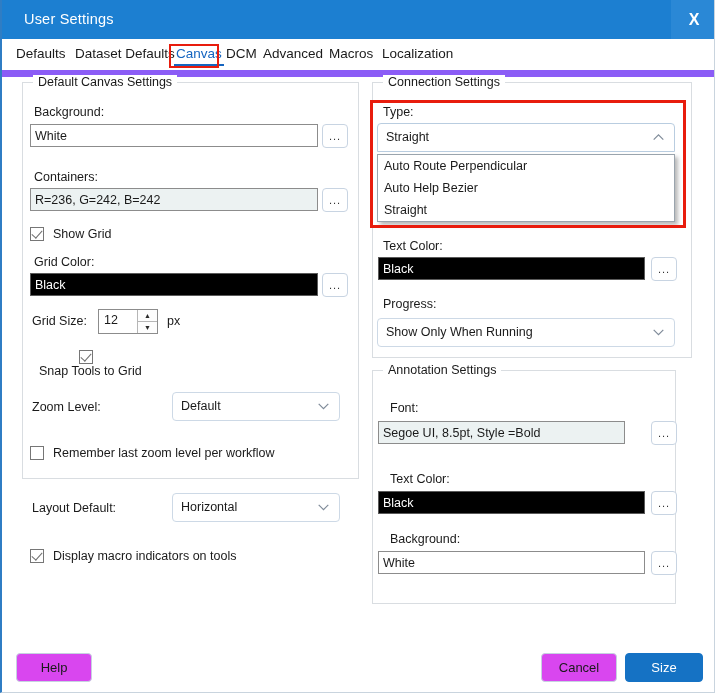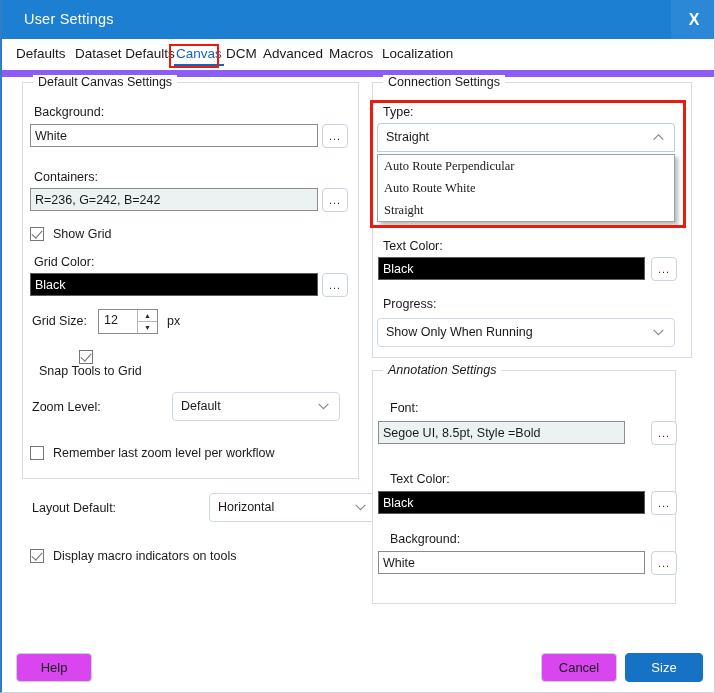--- a/index.html
+++ b/index.html
@@ -100,21 +100,21 @@
     top: -8px;
     left: 10px;
     background: #ffffff;
     padding: 0 5px;
     font-size: 12.5px;
     color: #1a1a1a;
     white-space: nowrap;
   }
   #group-canvas   { left: 20px;  top: 82px;  width: 337px; height: 397px; }
   #group-conn     { left: 370px; top: 82px;  width: 320px; height: 276px; }
-  #group-annot    { left: 370px; top: 370px; width: 304px; height: 234px; font-style: italic; }
+  #group-annot    { left: 370px; top: 370px; width: 304px; height: 234px; }
 
   
   .fieldlabel {
     position: absolute;
     font-size: 12.5px;
     color: #1a1a1a;
     white-space: nowrap;
   }
 
   
@@ -268,21 +268,20 @@
     box-shadow: 3px 3px 4px rgba(0,0,0,.28);
     z-index: 30;
   }
   .option {
     font-size: 12.5px;
     color: #1a1a1a;
     padding: 2px 0 2px 6px;
     line-height: 18px;
     white-space: nowrap;
     cursor: pointer;
-    font-family: Liberation Serif, serif;
   }
   .option.selected { background: #ffffff; }
 
   
   #type-highlight {
     position: absolute;
     left: 368px;
     top: 100px;
     width: 316px;
     height: 128px;
@@ -382,21 +381,21 @@
       <path d="M0.7 0.9 L5.5 5.6 L10.3 0.9" fill="none" stroke="#7f8b99" stroke-width="1.2"></path>
     </svg>
   </div>
 
   <div class="cbrow" style="left:28px; top:446px;">
     <span class="cbbox"></span>
     <span class="cblabel">Remember last zoom level per workflow</span>
   </div>
 
   <div class="fieldlabel" style="left:30px; top:501px;">Layout Default:</div>
-  <div class="combo" style="left:170px; top:493px; width:168px;margin-left:37px;">
+  <div class="combo" style="left:170px; top:493px; width:168px;">
     <div class="combo-text">Horizontal</div>
     <svg class="combo-arrow" viewBox="0 0 11 7">
       <path d="M0.7 0.9 L5.5 5.6 L10.3 0.9" fill="none" stroke="#7f8b99" stroke-width="1.2"></path>
     </svg>
   </div>
 
   <div class="cbrow" style="left:28px; top:549px;">
     <span class="cbbox checked"></span>
     <span class="cblabel">Display macro indicators on tools</span>
   </div>
@@ -408,21 +407,21 @@
   <div class="fieldlabel" style="left:381px; top:105px;">Type:</div>
   <div class="combo" id="type-combo">
     <div class="combo-text">Straight</div>
     <svg class="combo-arrow" viewBox="0 0 11 7">
       <path d="M0.7 5.6 L5.5 0.9 L10.3 5.6" fill="none" stroke="#7f8b99" stroke-width="1.2"></path>
     </svg>
   </div>
 
   <div id="type-list">
     <div class="option">Auto Route Perpendicular</div>
-    <div class="option">Auto Route White</div>
+    <div class="option">Auto Help Bezier</div>
     <div class="option selected">Straight</div>
   </div>
 
   <div id="type-highlight"></div>
 
   <div class="fieldlabel" style="left:381px; top:239px;">Text Color:</div>
   <div class="textbox black" style="left:376px; top:257px; width:267px;">Black</div>
   <div class="ellipsis-btn" style="left:649px; top:257px;">...</div>
 
   <div class="fieldlabel" style="left:381px; top:297px;">Progress:</div>

